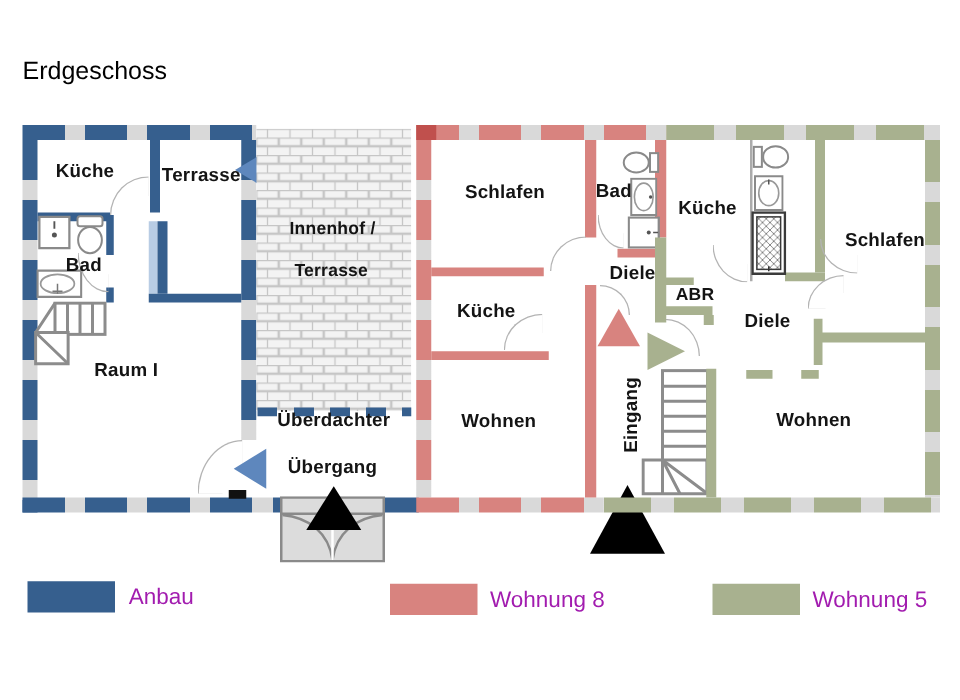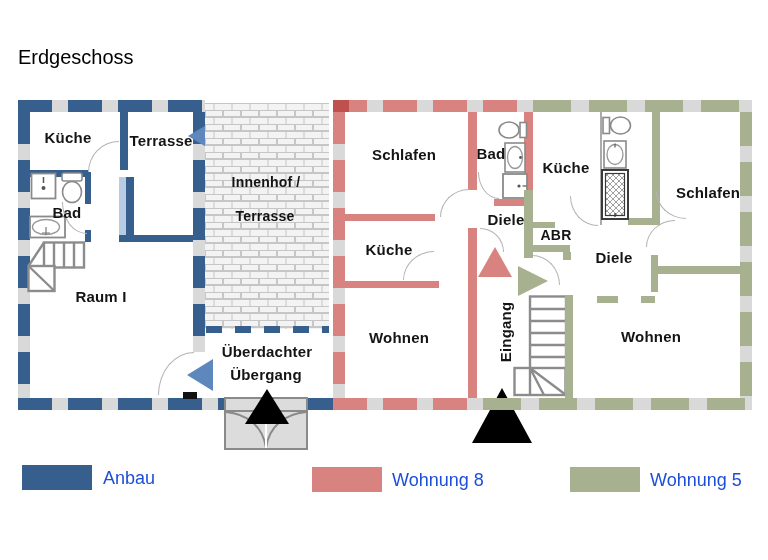--- a/index.html
+++ b/index.html
@@ -31,21 +31,21 @@
   
   .lbl{position:absolute;transform:translate(-50%,-50%);font-weight:bold;font-size:15px;
        color:var(--c-ink,#141414);white-space:nowrap;letter-spacing:.2px}
   .s14{font-size:14px}
   .rot{transform:translate(-50%,-50%) rotate(-90deg)}
   .title{position:absolute;left:18px;top:46px;font-size:20px;color:#000}
   .sw{width:70px;height:25px}
   .sw-b{background:var(--c-anbau,#365F8E)}
   .sw-r{background:var(--c-wohnung1,#D8837F)}
   .sw-g{background:var(--c-wohnung2,#A8B18F)}
-  .leg{position:absolute;transform:translateY(-50%);font-size:18px;color:#1d4ed8;white-space:nowrap}
+  .leg{position:absolute;transform:translateY(-50%);font-size:18px;color:#a21caf;white-space:nowrap}
 </style>
 </head>
 <body>
 
 <div id="stage">
 
   <div class="title">Erdgeschoss</div>
 
   <div>
     <i class="abs wh-b" style="left:18px;top:100px;width:187px;height:12px"></i>
@@ -104,21 +104,21 @@
           <rect width="18" height="14" fill="#f3f3f3"></rect>
           <path d="M0 .5h18M0 7.5h18M0 13.5h18" stroke="#c6c6c6" stroke-width="1" fill="none"></path>
           <path d="M9 0v7M.5 7v7M17.5 7v7" stroke="#c6c6c6" stroke-width="1" fill="none"></path>
         </pattern>
       </defs>
       <rect width="124" height="226" fill="url(#brick)"></rect>
     </svg>
     <i class="abs dash" style="left:206px;top:326px;width:123px;height:7px"></i>
     <div class="lbl s14" style="left:266px;top:182px">Innenhof /</div>
     <div class="lbl s14" style="left:265px;top:216px">Terrasse</div>
-    <div class="lbl" style="left:267px;top:351px">Überdachter</div>
+    <div class="lbl" style="left:267px;top:336px">Überdachter</div>
     <div class="lbl" style="left:266px;top:374px">Übergang</div>
 
     <svg class="abs" style="left:224px;top:397px" width="84" height="53">
       <rect x="1" y="1" width="82" height="51" fill="#DCDCDC" stroke="#8a8a8a" stroke-width="2"></rect>
       <line x1="1" y1="14" x2="83" y2="14" stroke="#8a8a8a" stroke-width="2"></line>
       <path d="M42 51C39 29 23 17 2 15" fill="none" stroke="#8a8a8a" stroke-width="2"></path>
       <path d="M42 51C45 29 61 17 82 15" fill="none" stroke="#8a8a8a" stroke-width="2"></path>
       <line x1="42" y1="15" x2="42" y2="51" stroke="#fff" stroke-width="2"></line>
     </svg>
     <div class="tri" style="left:245px;top:389px;border-width:0 22px 35px 22px;border-bottom-color:#000"></div>

